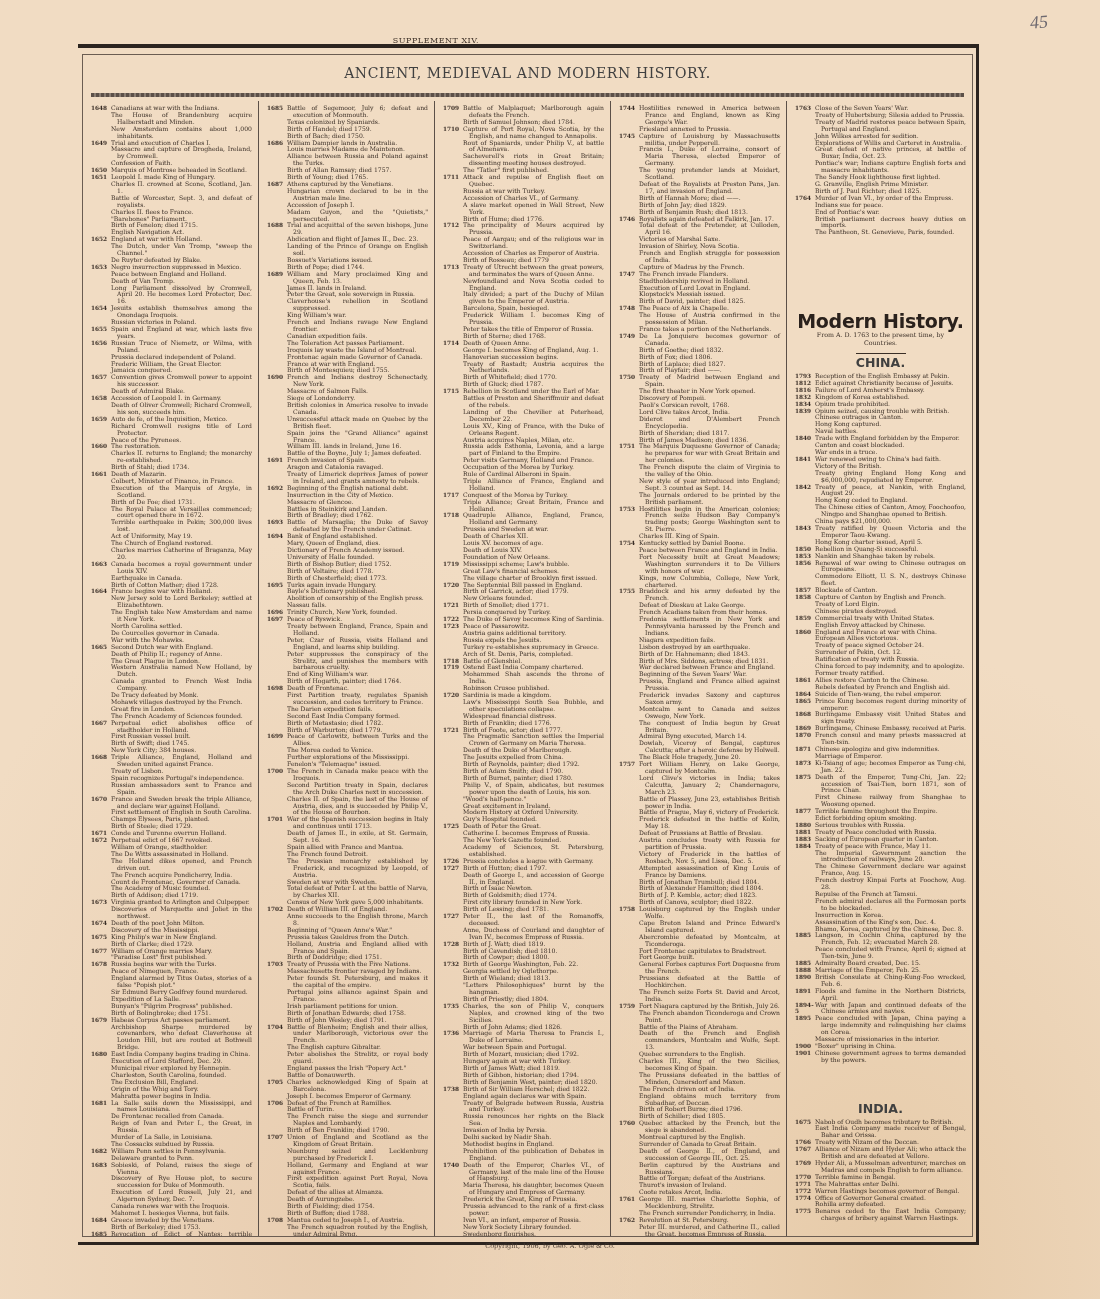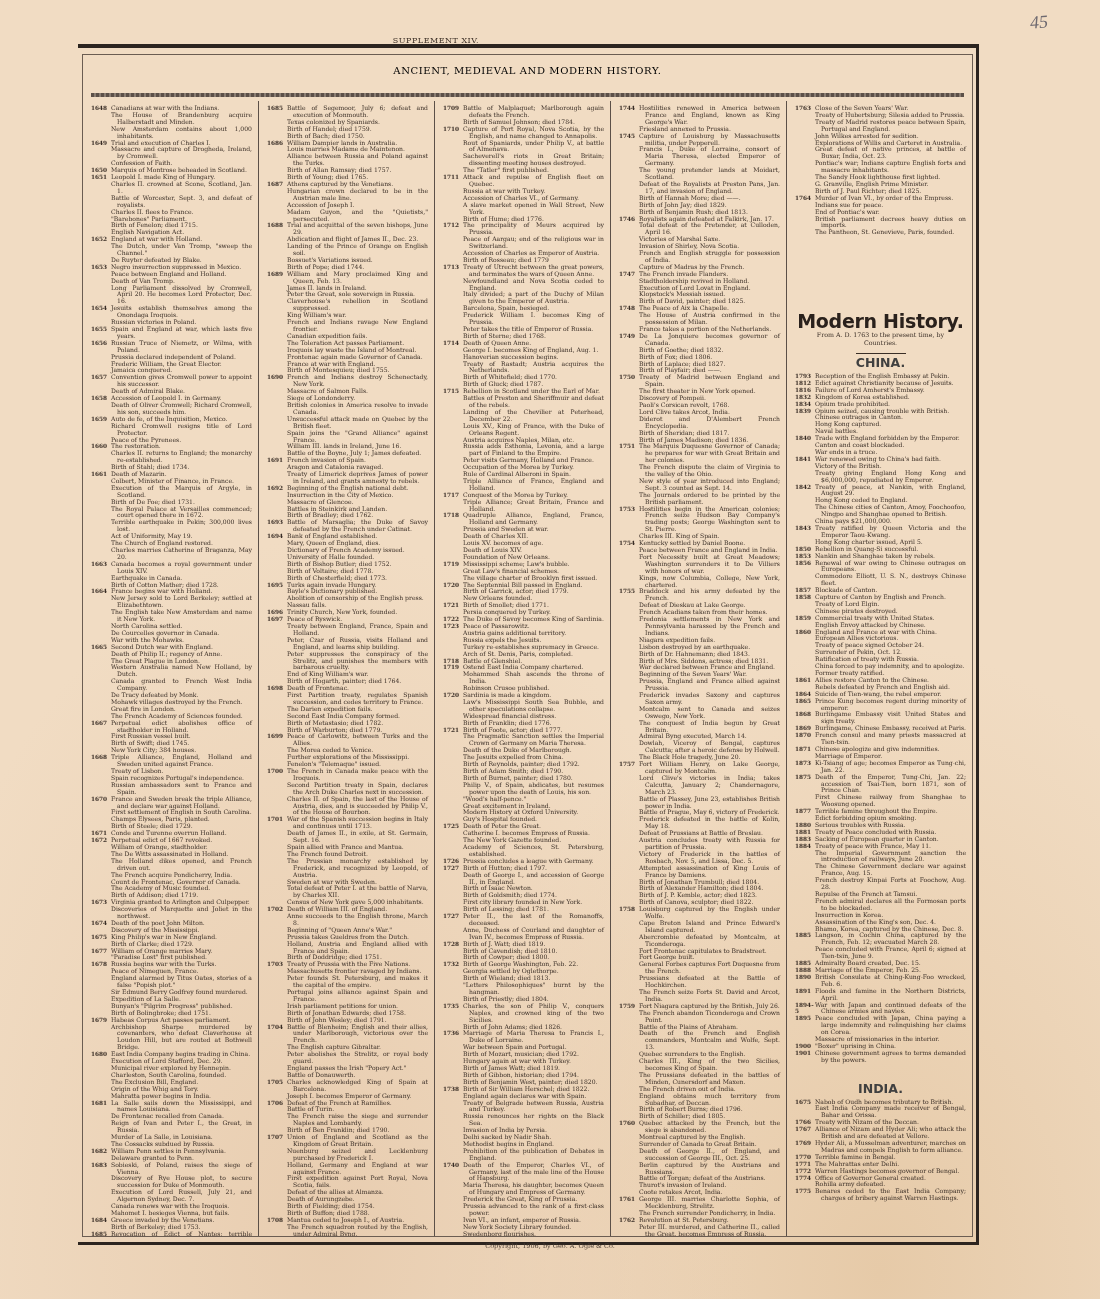--- a/index.html
+++ b/index.html
@@ -25,21 +25,21 @@
     position: absolute; left: 78px; top: 44px; width: 898px; height: 1194px;
     border-top: 4px solid #2c241f; border-bottom: 3px solid #2c241f;
     border-right: 3px solid #2c241f;
   }
   .inner {
     position: absolute; left: 4px; top: 6px; right: 3px; bottom: 5px;
     border: 1px solid #6b5d52;
   }
   .main-title {
     position: absolute; left: 0; right: 0; top: 10px; text-align: center;
-    font-size: 10px; letter-spacing: 0.6px; color: #000000;
+    font-size: 14px; letter-spacing: 0.6px; color: #404040;
   }
   .title-rule {
     position: absolute; left: 8px; right: 8px; top: 38px; height: 4px;
     background: repeating-linear-gradient(90deg, #5c5048 0 3px, #8a7d72 3px 5px);
   }
   .columns {
     position: absolute; left: 0; right: 0; top: 46px; bottom: 0;
     display: flex;
   }
   .col {
@@ -57,21 +57,21 @@
   .modern-heading {
     text-align: center; font-family: "DejaVu Sans", "Liberation Sans", sans-serif;
     font-weight: bold; font-size: 19px; letter-spacing: -0.3px; margin-top: 82px; color: #2a211c;
   }
   .modern-sub { text-align: center; font-size: 6.3px; line-height: 8px; margin: 6px 8px 0; }
   .short-rule { width: 50px; height: 1px; background: #3a2e26; margin: 6px auto 3px; }
   .country {
     text-align: center; font-family: "DejaVu Sans", "Liberation Sans", sans-serif;
     font-weight: bold; font-size: 12.5px; margin: 6px 0 6px; color: #404040;
   }
-  .country.india { margin-top: 22px; }
+  .country.india { margin-top: 42px; }
   .copyright {
     position: absolute; left: 0; width: 1100px; top: 1242px; text-align: center;
     font-size: 6.5px; color: #4a3d33;
   }
 </style>
 </head>
 <body>
 
 <div class="page-num">45</div>
 <div class="supplement">SUPPLEMENT XIV.</div>

